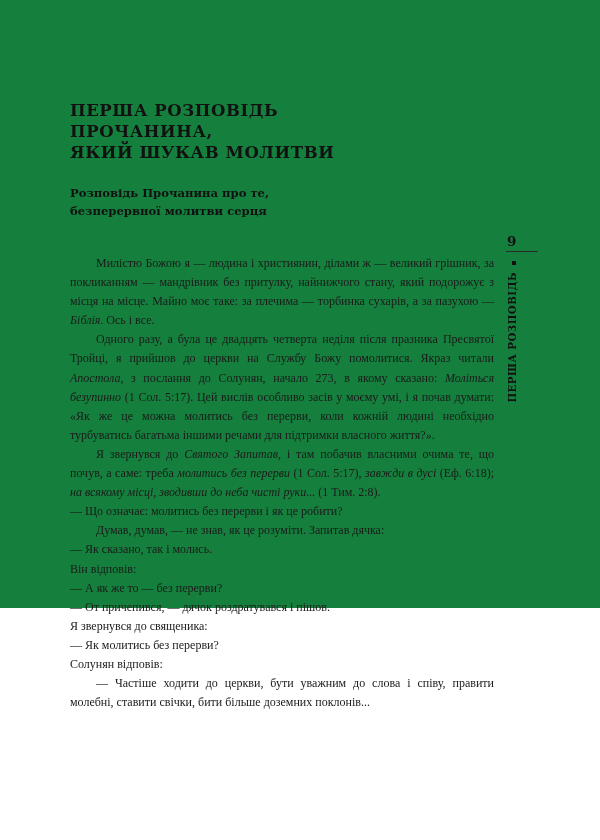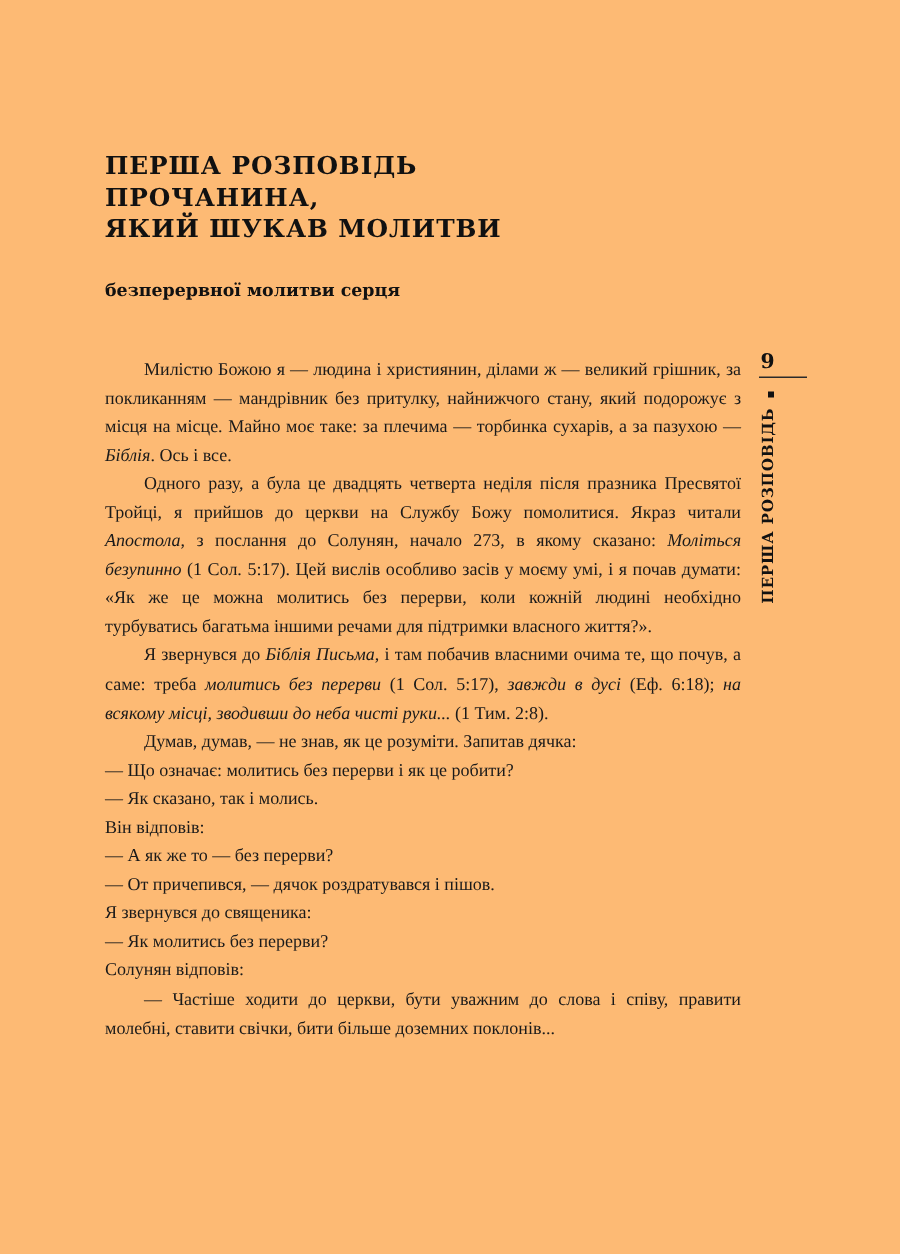--- a/index.html
+++ b/index.html
@@ -10,22 +10,22 @@
   body {
     width: 600px;
     height: 840px;
     overflow: hidden;
     font-family: "Liberation Serif", serif;
     color: #1a1a1a;
   }
   .page {
     position: relative;
     width: 600px;
-    height: 836px;
-    background: #fdba74;
+    height: 608px;
+    background: #15803d;
   }
 
   
   .text-column {
     position: absolute;
     left: 70px;
     top: 100px;
     width: 424px;
   }
 
@@ -122,31 +122,32 @@
 <div class="page">
 
   <div class="text-column">
 
     <h1 class="chapter-title">
       <span class="t-line">ПЕРША РОЗПОВІДЬ ПРОЧАНИНА,</span>
       <span class="t-line">ЯКИЙ ШУКАВ МОЛИТВИ</span>
     </h1>
 
     <h2 class="chapter-subtitle">
+      <span class="s-line">Розповідь Прочанина про те,</span>
       <span class="s-line">безперервної молитви серця</span>
     </h2>
 
     <p class="body-par"><span>Милістю Божою я — людина і християнин, ділами ж — великий грішник, за покликанням — мандрівник без притулку, найнижчого стану, який подорожує з місця на місце. Майно моє таке: за плечима — торбинка сухарів, а за пазухою — </span><em>Біблія</em><span>. Ось і все.</span></p>
 
     <p class="body-par par-space"><span>Одного разу, а була це двадцять четверта неділя після празника Пресвятої Тройці, я прийшов до церкви на Службу Божу помолитися. Якраз читали </span><em>Апостола</em><span>, з послання до Солунян, начало 273, в якому сказано: </span><em>Моліться безупинно</em><span> (1 Сол. 5:17). Цей вислів особливо засів у моєму умі, і я почав думати: «Як же це можна молитись без перерви, коли кожній людині необхідно турбуватись багатьма іншими речами для підтримки власного життя?».</span></p>
 
-    <p class="body-par par-space"><span>Я звернувся до </span><em>Біблія Письма</em><span>, і там побачив власними очима те, що почув, а саме: треба </span><em>молитись без перерви</em><span> (1 Сол. 5:17), </span><em>завжди в дусі</em><span> (Еф. 6:18); </span><em>на всякому місці, зводивши до неба чисті руки...</em><span> (1 Тим. 2:8).</span></p>
+    <p class="body-par par-space"><span>Я звернувся до </span><em>Святого Запитав</em><span>, і там побачив власними очима те, що почув, а саме: треба </span><em>молитись без перерви</em><span> (1 Сол. 5:17), </span><em>завжди в дусі</em><span> (Еф. 6:18); </span><em>на всякому місці, зводивши до неба чисті руки...</em><span> (1 Тим. 2:8).</span></p>
 
+    <p class="body-par dlg">— Що означає: молитись без перерви і як це робити?</p>
     <p class="body-par dlg-indent par-space">Думав, думав, — не знав, як це розуміти. Запитав дячка:</p>
-    <p class="body-par dlg">— Що означає: молитись без перерви і як це робити?</p>
     <p class="body-par dlg">— Як сказано, так і молись.</p>
     <p class="body-par dlg">Він відповів:</p>
     <p class="body-par dlg">— А як же то — без перерви?</p>
     <p class="body-par dlg">— От причепився, — дячок роздратувався і пішов.</p>
     <p class="body-par dlg">Я звернувся до священика:</p>
     <p class="body-par dlg">— Як молитись без перерви?</p>
     <p class="body-par dlg">Солунян відповів:</p>
 
     <p class="body-par dlg-indent">— Частіше ходити до церкви, бути уважним до слова і співу, правити молебні, ставити свічки, бити більше доземних поклонів...</p>
 

